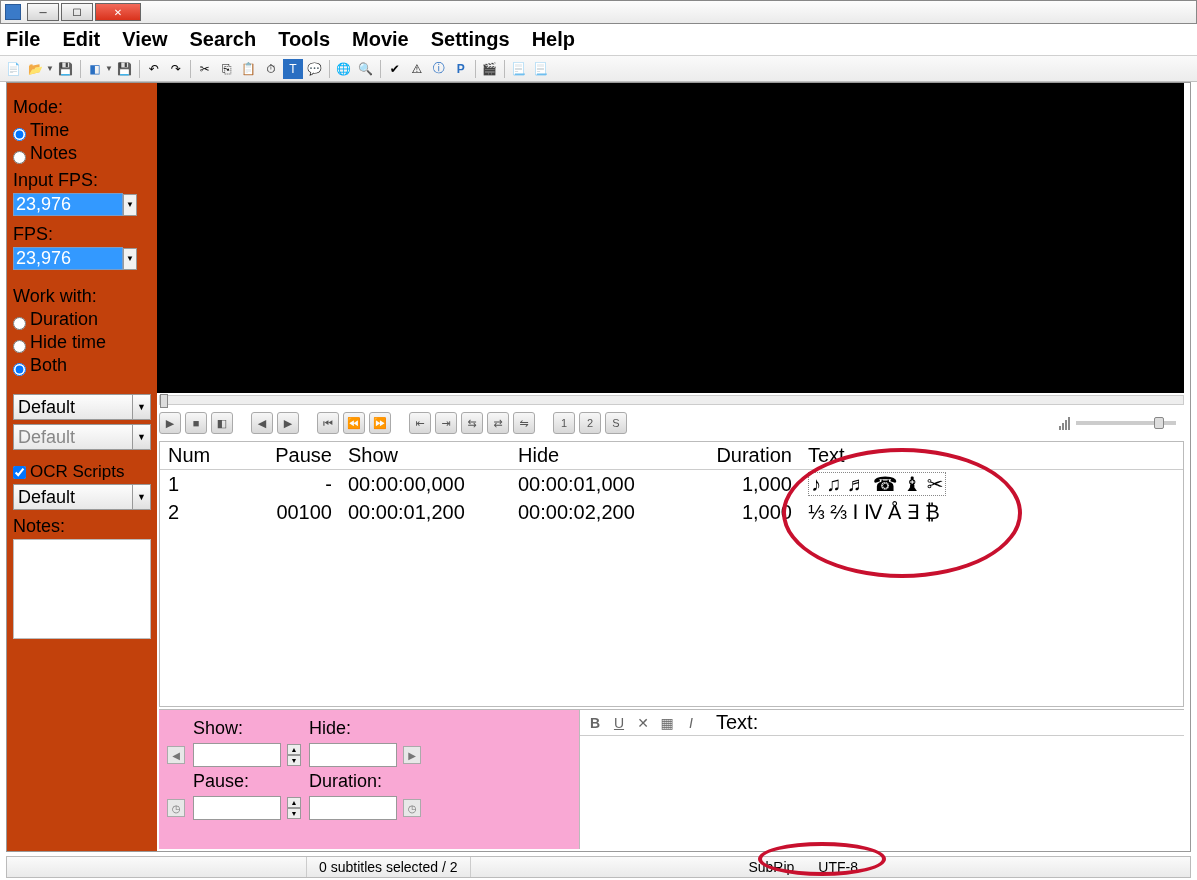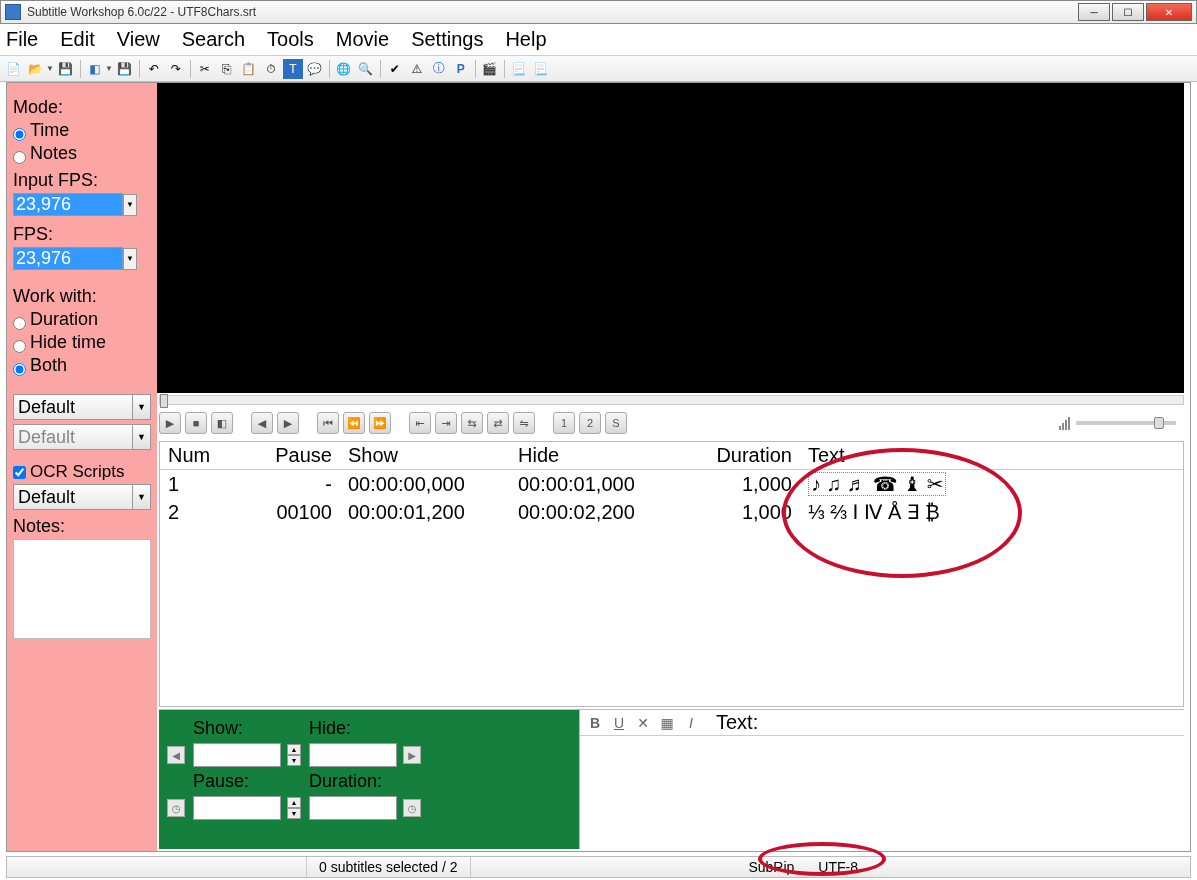--- a/index.html
+++ b/index.html
@@ -7,32 +7,32 @@
 
 
 .titlebar { height: 24px; background: linear-gradient(#fdfdfd,#eaeaea); border: 1px solid #888; display: flex; align-items: center; padding: 0 4px; }
 .titlebar .app-icon { width: 16px; height: 16px; background: #3a7ac8; margin-right: 6px; border: 1px solid #2a5a98; }
 .titlebar .title-text { font-size: 12px; color: #333; flex: 1; }
 .winbtns { display: flex; gap: 2px; }
 .winbtn { width: 32px; height: 18px; border: 1px solid #666; background: linear-gradient(#f8f8f8,#d8d8d8); display:flex; align-items:center; justify-content:center; font-size:10px; }
 .winbtn.close { background: linear-gradient(#f26a5a,#d9321c); color:#fff; width:46px; }
 
 
-.menubar { height: 32px; display: flex; align-items: center; padding: 0 6px; gap: 22px; font-size: 20px; background:#fff; border-bottom: 1px solid #d0d0d0; }
+.menubar { height: 32px; display: flex; align-items: center; padding: 0 6px; gap: 22px; font-size: 20px; background:#fff; border-bottom: 1px solid #d0d0d0; font-weight: bold; }
 .menubar span { cursor:default; }
 
 
 .toolbar { height: 26px; background: linear-gradient(#fafafa,#ececec); border-bottom: 1px solid #c0c0c0; display:flex; align-items:center; padding:0 4px; gap:2px; }
 .tbtn { width:20px; height:20px; border:1px solid transparent; display:flex; align-items:center; justify-content:center; font-size:12px; }
 .tsep { width:1px; height:18px; background:#bbb; margin:0 2px; }
 .tdrop { font-size:8px; color:#555; margin-left:-2px; }
 
 
 .main { position:absolute; top:82px; left:0; right:0; bottom:26px; border:1px solid #999; margin:0 6px 2px 6px; background:#fff; display:flex; }
-.sidebar { width:150px; background:#fca5a5; padding:8px 6px; font-size:18px; overflow:hidden; }
+.sidebar { width:150px; background:#c2410c; padding:8px 6px; font-size:18px; overflow:hidden; }
 .sidebar label { display:block; font-size:18px; }
 .sidebar .heading { font-weight:normal; margin-top:6px; }
 .sidebar .radio { display:flex; align-items:flex-end; gap:4px; font-size:18px; margin-top:2px; }
 .sidebar .radio input { margin:0; }
 .fps-box { display:flex; align-items:center; margin-top:2px; }
 .fps-box input { width:110px; font-size:18px; padding:0 2px; border:1px solid #7a9cc6; background:#3399ff; color:#fff; }
 .fps-box .dd { width:14px; height:22px; border:1px solid #999; background:#f2f2f2; display:flex; align-items:center; justify-content:center; font-size:8px; }
 .combo { display:flex; margin-top:8px; }
 .combo select, .combo .cval { flex:1; border:1px solid #999; background:linear-gradient(#fdfdfd,#e8e8e8); font-size:18px; padding:1px 4px; height:26px; display:flex; align-items:center; }
 .combo .dd { width:18px; border:1px solid #999; border-left:none; background:linear-gradient(#fdfdfd,#e0e0e0); display:flex; align-items:center; justify-content:center; font-size:9px; }
@@ -57,21 +57,21 @@
 .grid { flex:1; margin:2px 6px 0 2px; border:1px solid #bbb; background:#fff; overflow:auto; font-size:20px; position:relative; }
 .grid table { width:100%; border-collapse:collapse; }
 .grid th { text-align:left; font-weight:normal; padding:2px 8px; border-bottom:1px solid #ccc; background:#fff; font-size:20px; }
 .grid th.r, .grid td.r { text-align:right; }
 .grid td { padding:2px 8px; font-size:20px; }
 .grid td.text { font-family: "Segoe UI Symbol", sans-serif; font-size:20px; }
 .grid td.text .selbox { border:1px dotted #888; padding:0 2px; }
 
 
 .editors { height:140px; display:flex; border-top:1px solid #bbb; margin:2px 6px 2px 2px; }
-.time-editors { width:420px; background:#15803d; padding:8px 8px; }
+.time-editors { width:420px; background:#f9a8d4; padding:8px 8px; }
 .time-grid { display:grid; grid-template-columns: 20px 88px 16px 88px 16px; grid-auto-rows:auto; gap:4px 6px; align-items:center; font-size:18px; }
 .time-grid .tlabel { font-size:18px; }
 .time-grid input { width:100%; border:1px solid #999; height:24px; font-size:14px; padding:0 2px; }
 .spin { display:flex; flex-direction:column; }
 .spin button { width:14px; height:11px; font-size:7px; line-height:7px; border:1px solid #999; background:#eee; padding:0; }
 .small-icon { width:18px; height:18px; border:1px solid #aaa; background:#e8e8e8; display:flex; align-items:center; justify-content:center; font-size:10px; color:#777; }
 
 .text-editor { flex:1; border-left:1px solid #bbb; display:flex; flex-direction:column; }
 .text-tools { height:26px; display:flex; align-items:center; gap:6px; padding:0 6px; border-bottom:1px solid #ccc; font-size:14px; }
 .text-tools .fbtn { width:18px; height:18px; display:flex; align-items:center; justify-content:center; color:#666; }
@@ -84,21 +84,20 @@
 .statusbar .spacer { flex:1; }
 
 
 .anno-ellipse { position:absolute; border:4px solid #c8102e; border-radius:50%; pointer-events:none; }
 </style>
 </head>
 <body>
 
 <div class="titlebar">
   <div class="app-icon"></div>
-  <div class="title-text">Subtitle Workshop 6.0c/22 - UTF8Chars.srt</div>
   <div class="winbtns">
     <div class="winbtn">─</div>
     <div class="winbtn">☐</div>
     <div class="winbtn close">✕</div>
   </div>
 </div>
 
 <div class="menubar">
   <span>File</span>
   <span>Edit</span>

